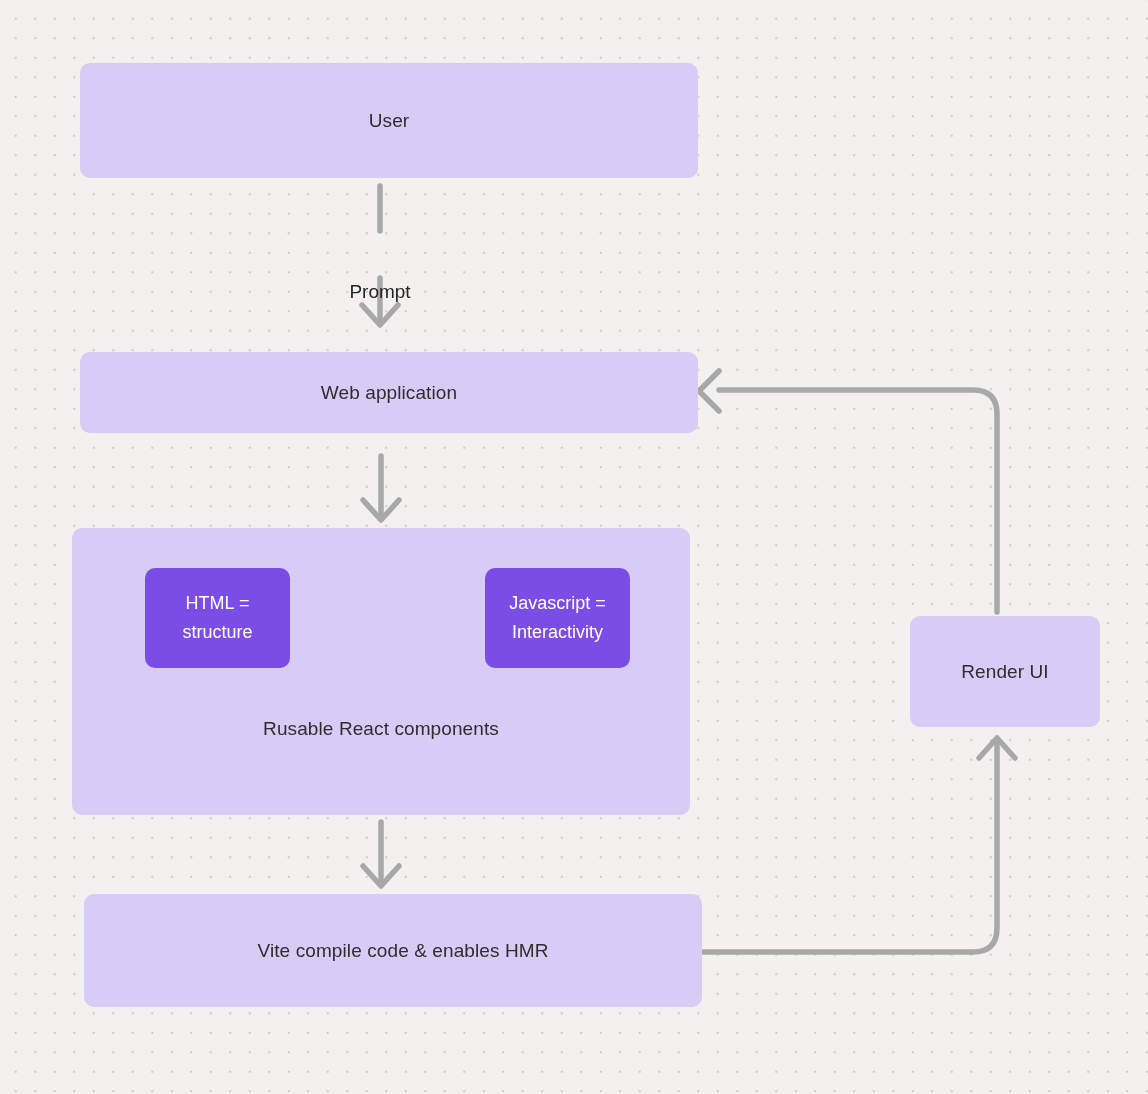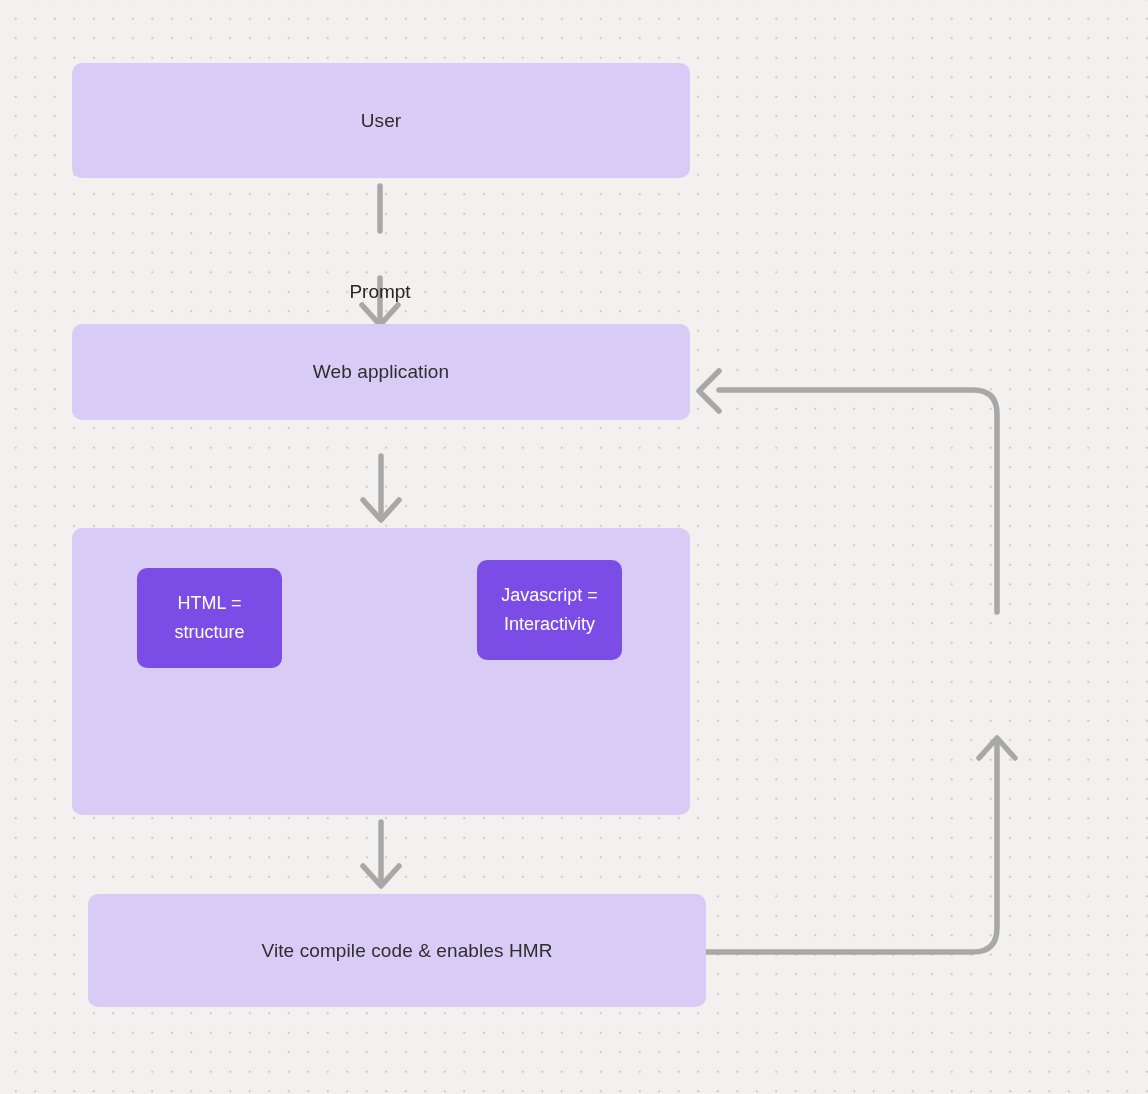--- a/index.html
+++ b/index.html
@@ -31,20 +31,21 @@
     stroke-linejoin: round;
   }
   .node {
     position: absolute;
     display: flex;
     align-items: center;
     justify-content: center;
     text-align: center;
     border-radius: 10px;
     box-sizing: border-box;
+    margin-left: 8px;
   }
   .node.light {
     background: #d8cbf5;
     color: #2e2e2e;
     font-size: 19px;
     font-weight: 500;
     letter-spacing: 0.1px;
   }
   .node.accent {
     background: #7c4de6;
@@ -106,31 +107,35 @@
       <polyline points="719,371 699,391 719,411"></polyline>
     </g>
   </svg>
 
   <div class="node light" style="left:72px; top:63px; width:618px; height:115px;">
     <span>User</span>
   </div>
 
   <div class="edge-label" style="left:310px; top:245px; width:140px;">Prompt</div>
 
-  <div class="node light" style="left:72px; top:324px; width:618px; height:96px;">
+  <div class="node light" style="left:72px; top:352px; width:618px; height:81px;">
     <span>Web application</span>
   </div>
 
   <div class="group-box" style="left:72px; top:528px; width:618px; height:287px;">
     <div class="node accent" style="left:65px; top:40px; width:145px; height:100px;">
       <span>HTML = structure</span>
     </div>
-    <div class="node accent" style="left:405px; top:32px; width:145px; height:100px;">
+    <div class="node accent" style="left:405px; top:40px; width:145px; height:100px;">
       <span>Javascript = Interactivity</span>
     </div>
+    <div class="group-label" style="top:190px;">Rusable React components</div>
   </div>
 
-  <div class="node light" style="left:88px; top:894px; width:618px; height:113px;padding-left:20px;">
+  <div class="node light" style="left:76px; top:894px; width:618px; height:113px;padding-left:20px;">
     <span>Vite compile code &amp; enables HMR</span>
   </div>
 
+  <div class="node light" style="left:902px; top:616px; width:190px; height:111px;">
+    <span>Render UI</span>
+  </div>
 
 </div>
 
 </body></html>

